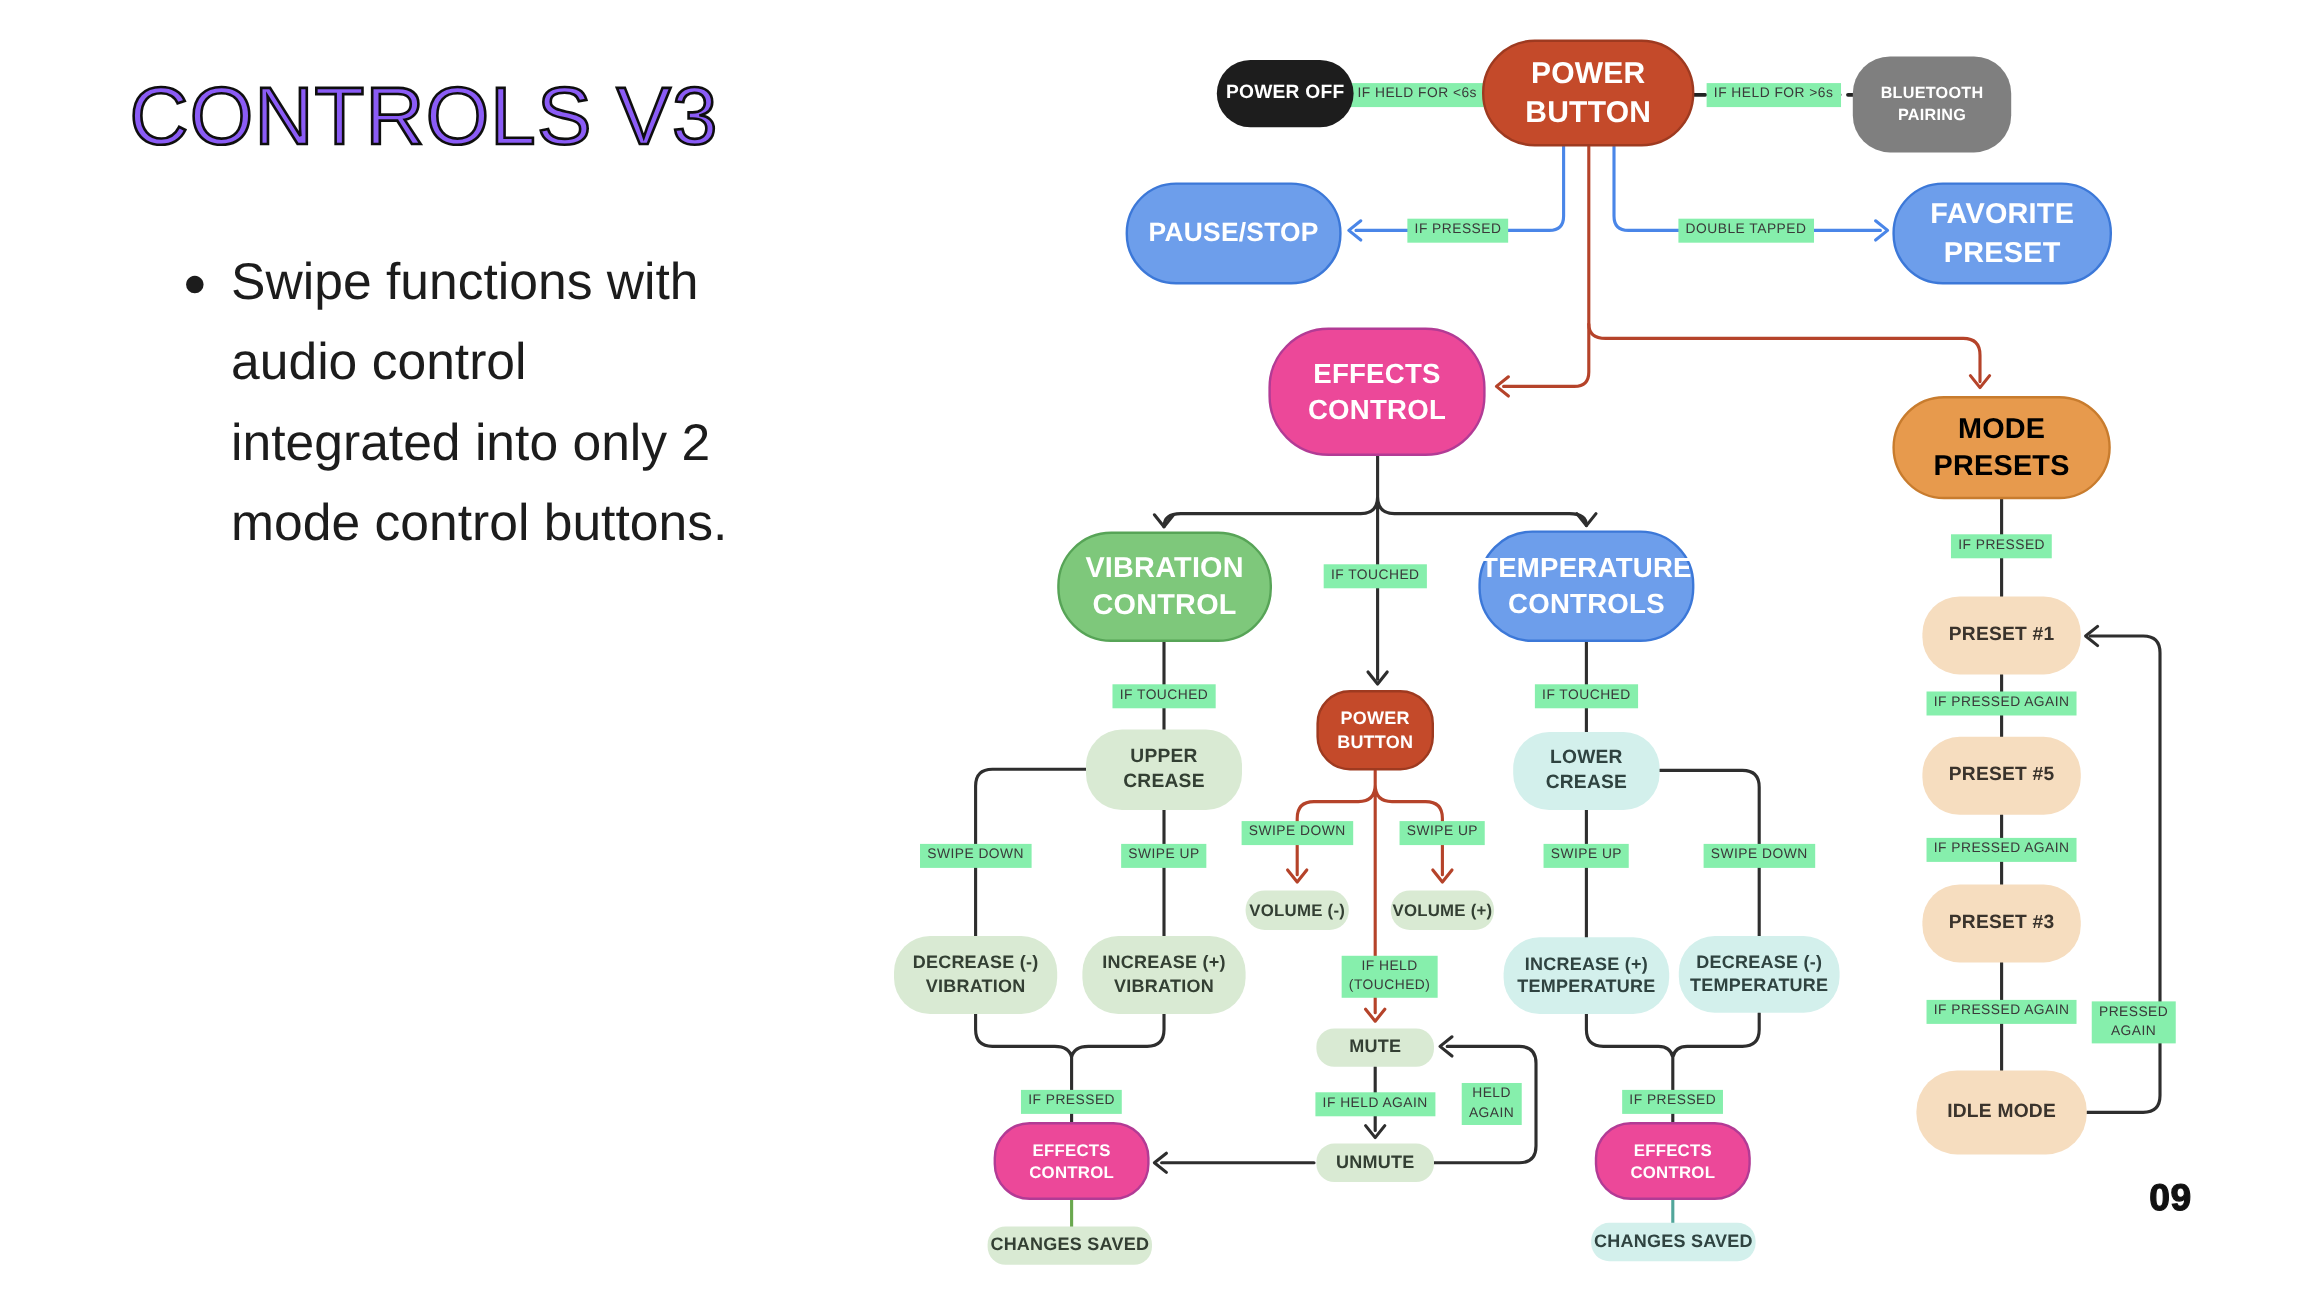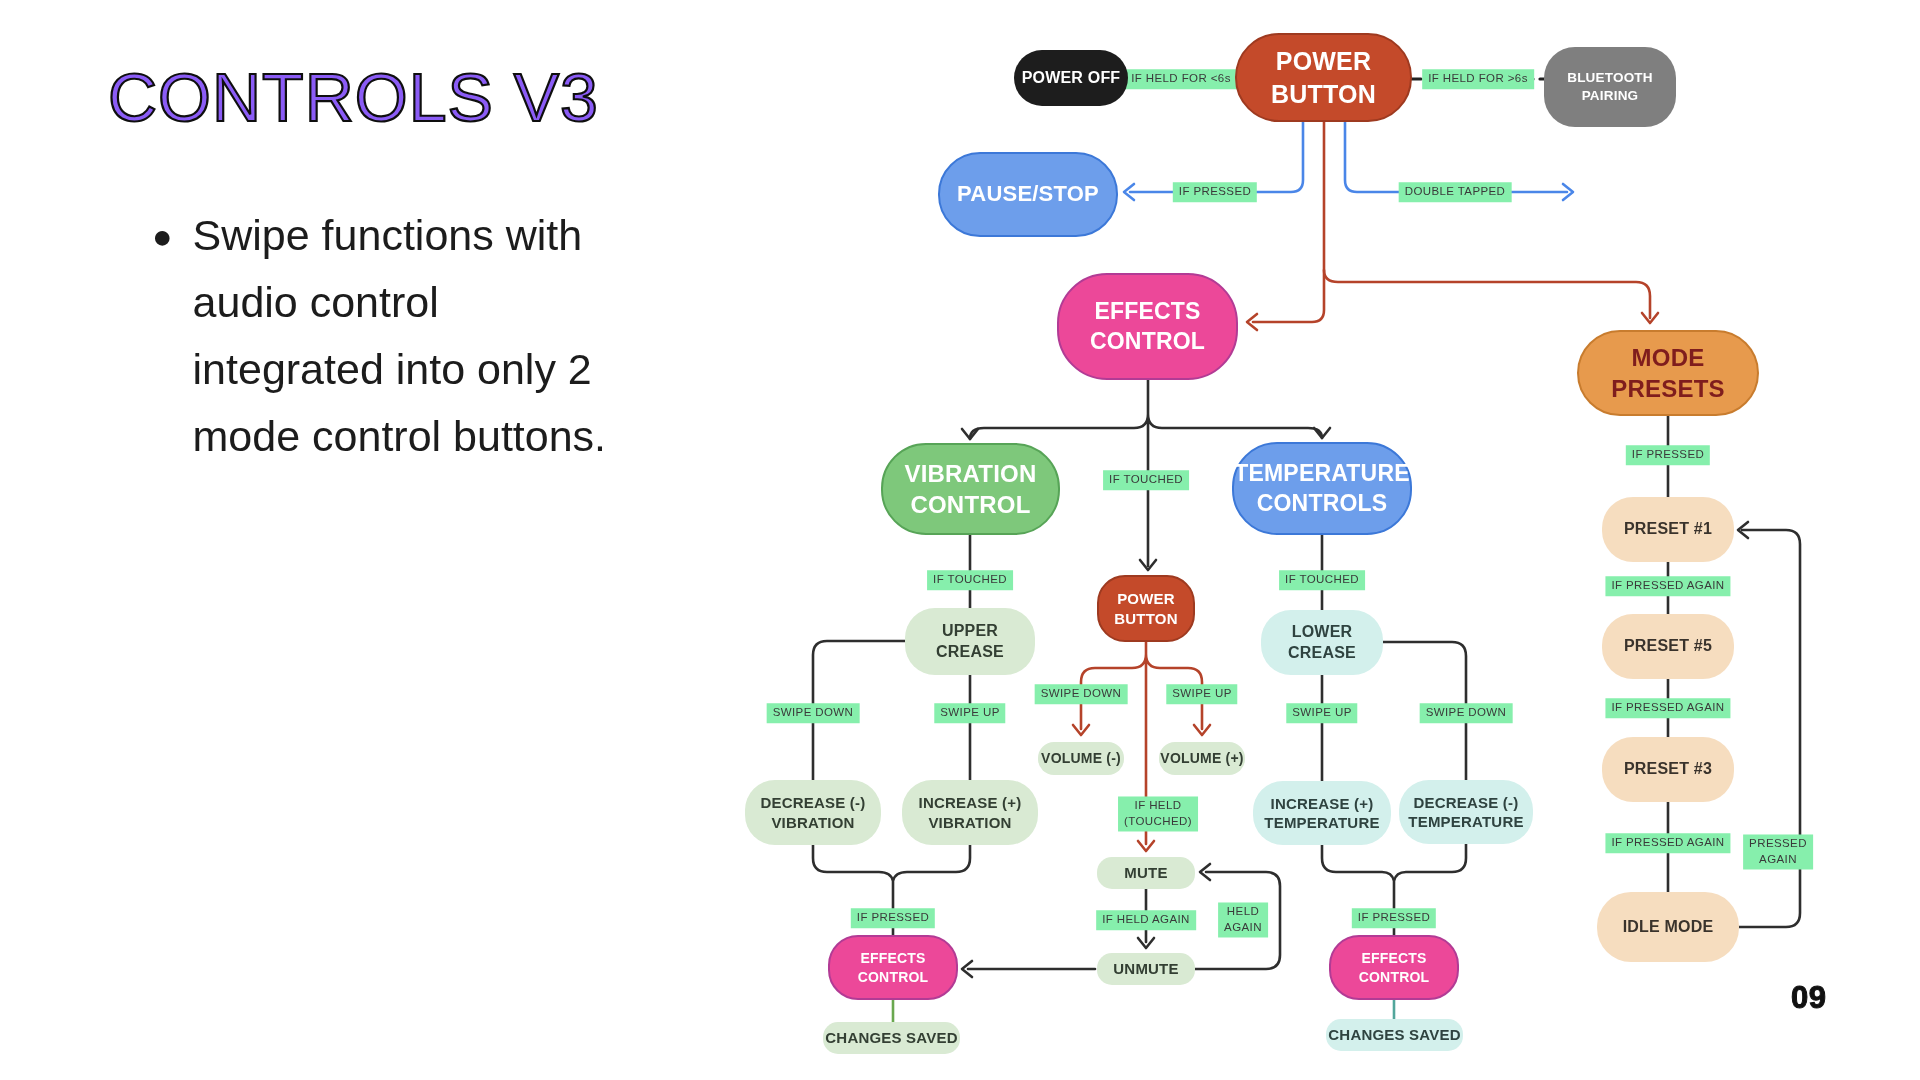--- a/index.html
+++ b/index.html
@@ -20,21 +20,21 @@
   .node{
     position:absolute;display:flex;align-items:center;justify-content:center;
     text-align:center;font-weight:bold;white-space:pre-line;line-height:1.3;
     box-sizing:border-box;letter-spacing:.2px;
   }
   .c-black{background:#1d1d1d;color:#fff;}
   .c-gray{background:#7f7f7f;color:#fff;}
   .c-red{background:#c44a2a;border:2.5px solid #9e3a20;color:#fff;}
   .c-blue{background:#6d9eeb;border:2.5px solid #3c78d8;color:#fff;}
   .c-pink{background:#ec4899;border:2.5px solid #b23b95;color:#fff;}
-  .c-orange{background:#e79a4d;border:2.5px solid #c87c2e;color:#7f1d1d;}
+  .c-orange{background:#e79a4d;border:2.5px solid #c87c2e;color:#000000;}
   .c-green{background:#7ec87b;border:2.5px solid #57a457;color:#fff;}
   .p-green{background:#d9ead3;color:#333f33;}
   .p-cyan{background:#d3f0ec;color:#2f4340;}
   .p-peach{background:#f6ddbf;color:#3a332c;}
 
   .elabel{
     position:absolute;transform:translate(-50%,-50%);
     background:#86efac;padding:2px 6px;font-size:11.5px;font-weight:500;
     color:#3a3a3a;white-space:pre-line;text-align:center;line-height:1.35;
     letter-spacing:.4px;
@@ -147,20 +147,22 @@
   <div class="elabel" style="left:1668px;top:708px;">IF PRESSED AGAIN</div>
   <div class="elabel" style="left:1668px;top:843px;">IF PRESSED AGAIN</div>
   <div class="elabel" style="left:1778px;top:852px;">PRESSED
 AGAIN</div>
 
   <div class="node c-black" style="left:1014px;top:50px;width:114px;height:56px;border-radius:28px;font-size:16px;">POWER OFF</div>
   <div class="node c-red" style="left:1235px;top:33px;width:177px;height:89px;border-radius:44px;font-size:25px;">POWER BUTTON</div>
   <div class="node c-gray" style="left:1544px;top:47px;width:132px;height:80px;border-radius:31px;font-size:13.5px;">BLUETOOTH
 PAIRING</div>
   <div class="node c-blue" style="left:938px;top:152px;width:180px;height:85px;border-radius:42px;font-size:22px;">PAUSE/STOP</div>
+  <div class="node c-blue" style="left:1577px;top:152px;width:183px;height:85px;border-radius:42px;font-size:24px;">FAVORITE
+PRESET</div>
   <div class="node c-pink" style="left:1057px;top:273px;width:181px;height:107px;border-radius:50px;font-size:23px;">EFFECTS
 CONTROL</div>
   <div class="node c-orange" style="left:1577px;top:330px;width:182px;height:86px;border-radius:43px;font-size:24px;">MODE
 PRESETS</div>
   <div class="node c-green" style="left:881px;top:443px;width:179px;height:92px;border-radius:45px;font-size:24px;">VIBRATION
 CONTROL</div>
   <div class="node c-blue" style="left:1232px;top:442px;width:180px;height:93px;border-radius:45px;font-size:23px;">TEMPERATURE
 CONTROLS</div>
   <div class="node c-red" style="left:1097px;top:575px;width:98px;height:67px;border-radius:28px;font-size:15px;">POWER
 BUTTON</div>

